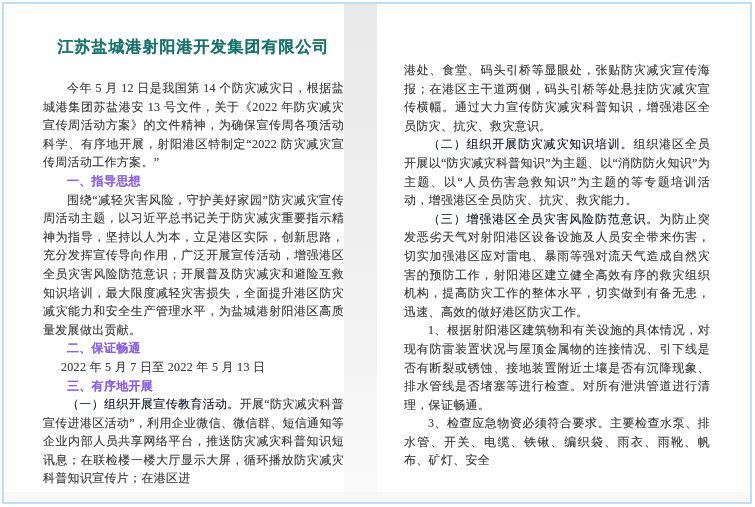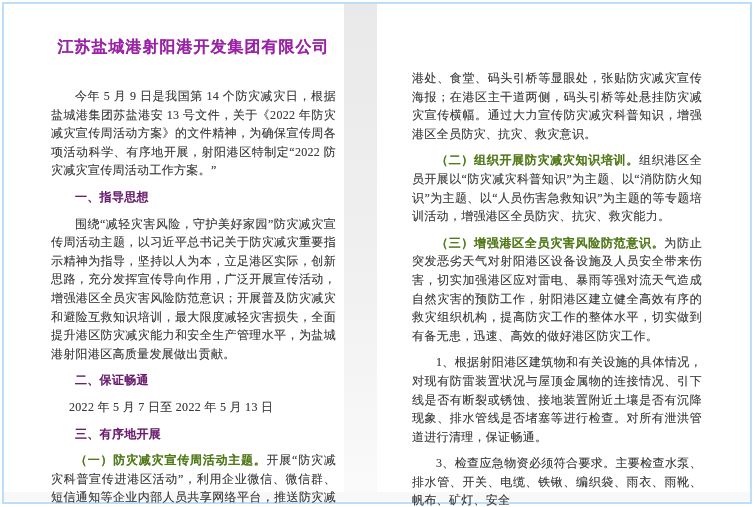--- a/index.html
+++ b/index.html
@@ -33,58 +33,58 @@
     position: absolute;
     background: transparent;
   }
   .page-left  { left: 43px;  top: 34px; width: 301px; }
   .page-right { left: 404px; top: 61px; width: 306px; }
   .doc-title {
     text-align: center;
     font-weight: bold;
     font-size: 16px;
     line-height: 26px;
-    color: #a21caf;
+    color: #0f766e;
     letter-spacing: 1px;
     text-shadow: 0 0 0.5px rgba(44,44,44,0.55);
   }
   .title-gap { height: 19px; }
   .body {
-    margin: 8px;
+    margin: 0;
     font-size: 12px;
     line-height: 18.6px;
     color: #3d3d3d;
     text-align: justify;
     letter-spacing: 0.3px;
     text-shadow: 0 0 0.4px rgba(61,61,61,0.45);
   }
   .indent   { text-indent: 2em; }
   .indent15 { text-indent: 1.5em; }
-  .hd   { font-weight: bold; color: #701a75; }
-  .lead { font-weight: bold; color: #4d7c0f; }
+  .hd   { font-weight: bold; color: #8b5cf6; }
+  .lead { font-weight: normal; color: #0f172a; }
 </style>
 </head>
 <body>
 
 <div class="canvas">
 
   <div class="page-gap"></div>
   <div class="bottom-strip"></div>
   <div class="frame"></div>
 
   <div class="page page-left">
     <div class="doc-title">江苏盐城港射阳港开发集团有限公司</div>
     <div class="title-gap"></div>
-    <p class="body indent">今年 5 月 9 日是我国第 14 个防灾减灾日，根据盐城港集团苏盐港安 13 号文件，关于《2022 年防灾减灾宣传周活动方案》的文件精神，为确保宣传周各项活动科学、有序地开展，射阳港区特制定“2022 防灾减灾宣传周活动工作方案。”</p>
+    <p class="body indent">今年 5 月 12 日是我国第 14 个防灾减灾日，根据盐城港集团苏盐港安 13 号文件，关于《2022 年防灾减灾宣传周活动方案》的文件精神，为确保宣传周各项活动科学、有序地开展，射阳港区特制定“2022 防灾减灾宣传周活动工作方案。”</p>
     <p class="body hd indent">一、指导思想</p>
     <p class="body indent">围绕“减轻灾害风险，守护美好家园”防灾减灾宣传周活动主题，以习近平总书记关于防灾减灾重要指示精神为指导，坚持以人为本，立足港区实际，创新思路，充分发挥宣传导向作用，广泛开展宣传活动，增强港区全员灾害风险防范意识；开展普及防灾减灾和避险互救知识培训，最大限度减轻灾害损失，全面提升港区防灾减灾能力和安全生产管理水平，为盐城港射阳港区高质量发展做出贡献。</p>
     <p class="body hd indent">二、保证畅通</p>
     <p class="body indent15">2022 年 5 月 7 日至 2022 年 5 月 13 日</p>
     <p class="body hd indent">三、有序地开展</p>
-    <p class="body indent"><span class="lead">（一）防灾减灾宣传周活动主题。</span><span>开展“防灾减灾科普宣传进港区活动”，利用企业微信、微信群、短信通知等企业内部人员共享网络平台，推送防灾减灾科普知识短讯息；在联检楼一楼大厅显示大屏，循环播放防灾减灾科普知识宣传片；在港区进</span></p>
+    <p class="body indent"><span class="lead">（一）组织开展宣传教育活动。</span><span>开展“防灾减灾科普宣传进港区活动”，利用企业微信、微信群、短信通知等企业内部人员共享网络平台，推送防灾减灾科普知识短讯息；在联检楼一楼大厅显示大屏，循环播放防灾减灾科普知识宣传片；在港区进</span></p>
   </div>
 
   <div class="page page-right">
     <p class="body">港处、食堂、码头引桥等显眼处，张贴防灾减灾宣传海报；在港区主干道两侧，码头引桥等处悬挂防灾减灾宣传横幅。通过大力宣传防灾减灾科普知识，增强港区全员防灾、抗灾、救灾意识。</p>
     <p class="body indent"><span class="lead">（二）组织开展防灾减灾知识培训。</span><span>组织港区全员开展以“防灾减灾科普知识”为主题、以“消防防火知识”为主题、以“人员伤害急救知识”为主题的等专题培训活动，增强港区全员防灾、抗灾、救灾能力。</span></p>
     <p class="body indent"><span class="lead">（三）增强港区全员灾害风险防范意识。</span><span>为防止突发恶劣天气对射阳港区设备设施及人员安全带来伤害，切实加强港区应对雷电、暴雨等强对流天气造成自然灾害的预防工作，射阳港区建立健全高效有序的救灾组织机构，提高防灾工作的整体水平，切实做到有备无患，迅速、高效的做好港区防灾工作。</span></p>
     <p class="body indent">1、根据射阳港区建筑物和有关设施的具体情况，对现有防雷装置状况与屋顶金属物的连接情况、引下线是否有断裂或锈蚀、接地装置附近土壤是否有沉降现象、排水管线是否堵塞等进行检查。对所有泄洪管道进行清理，保证畅通。</p>
     <p class="body indent">3、检查应急物资必须符合要求。主要检查水泵、排水管、开关、电缆、铁锹、编织袋、雨衣、雨靴、帆布、矿灯、安全</p>
   </div>
 

